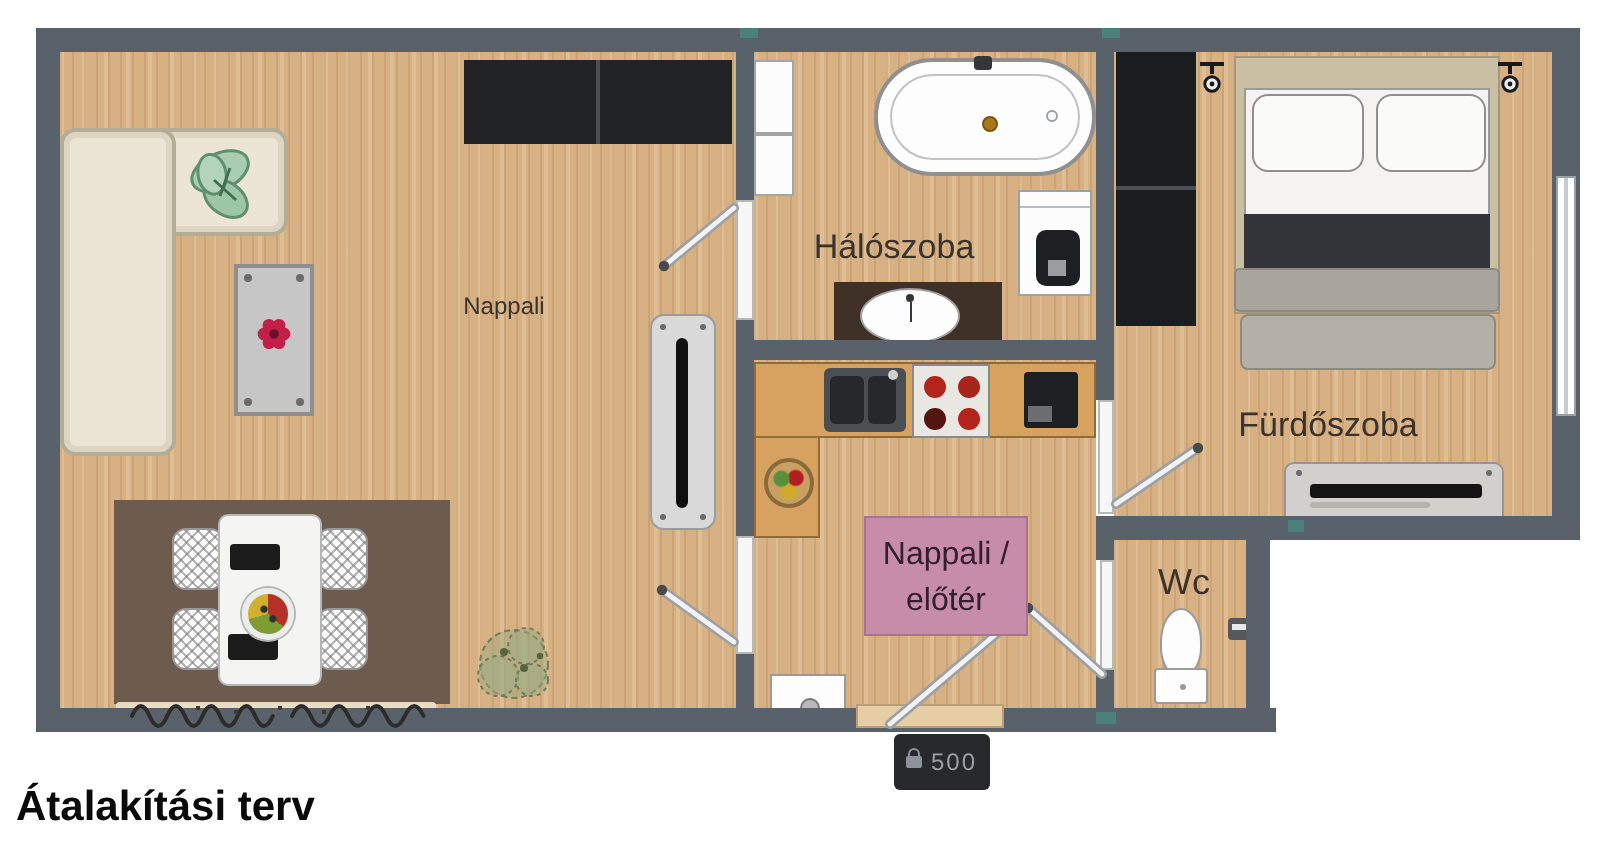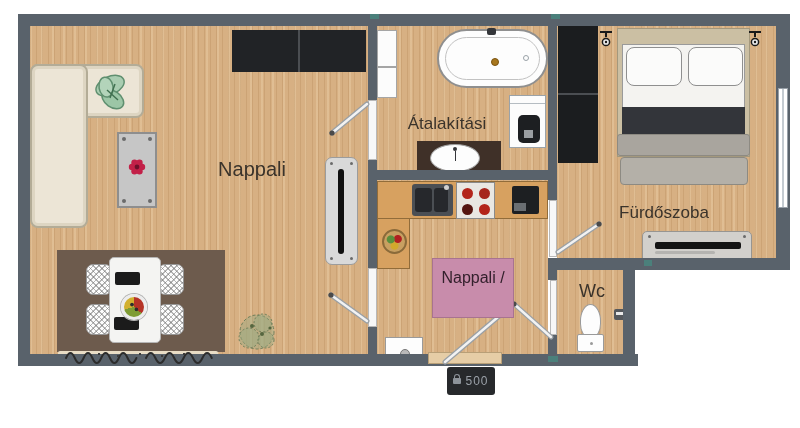--- a/index.html
+++ b/index.html
@@ -288,21 +288,23 @@
     <g stroke="#1a1a1a" stroke-width="2" fill="none">
       <path d="M600 32 h12 M606 32 v5"></path>
         <circle cx="606" cy="42" r="3.6" fill="#ececec" stroke-width="1.5"></circle>
         <circle cx="606" cy="42" r="1.2" fill="#1a1a1a" stroke="none"></circle>
       <path d="M749 32 h12 M755 32 v5"></path>
         <circle cx="755" cy="42" r="3.6" fill="#ececec" stroke-width="1.5"></circle>
         <circle cx="755" cy="42" r="1.2" fill="#1a1a1a" stroke="none"></circle>
     </g>
   </svg>
 
-  <div class="abs room-label" style="left:192px;top:158px;width:120px;font-size:20px">Nappali</div>
-  <div class="abs room-label" style="left:382px;top:114px;width:130px;font-size:17px">Átalakítási</div>
+  <div class="abs room-label" style="left:192px;top:146px;width:120px;font-size:12px">Nappali</div>
+  <div class="abs room-label" style="left:382px;top:114px;width:130px;font-size:17px">Hálószoba</div>
   <div class="abs room-label" style="left:602px;top:203px;width:124px;font-size:17px">Fürdőszoba</div>
   <div class="abs room-label" style="left:568px;top:281px;width:48px;font-size:18px">Wc</div>
   <div class="abs klabel" style="left:432px;top:258px;width:82px;height:60px">
     <div>Nappali /</div>
-  </div>
-
+    <div>előtér</div>
+  </div>
+
+  <div class="abs title" style="left:8px;top:392px">Átalakítási terv</div>
 </div>
 
 </body></html>

